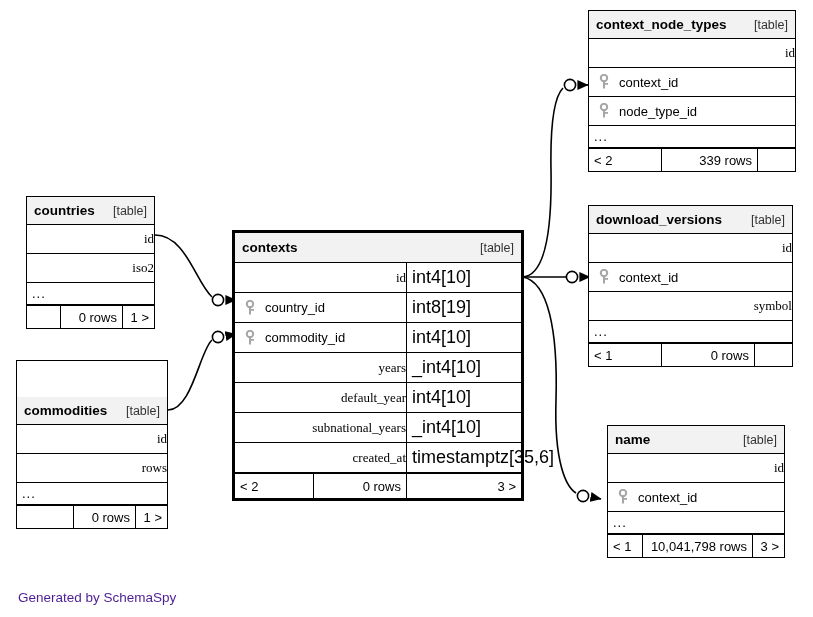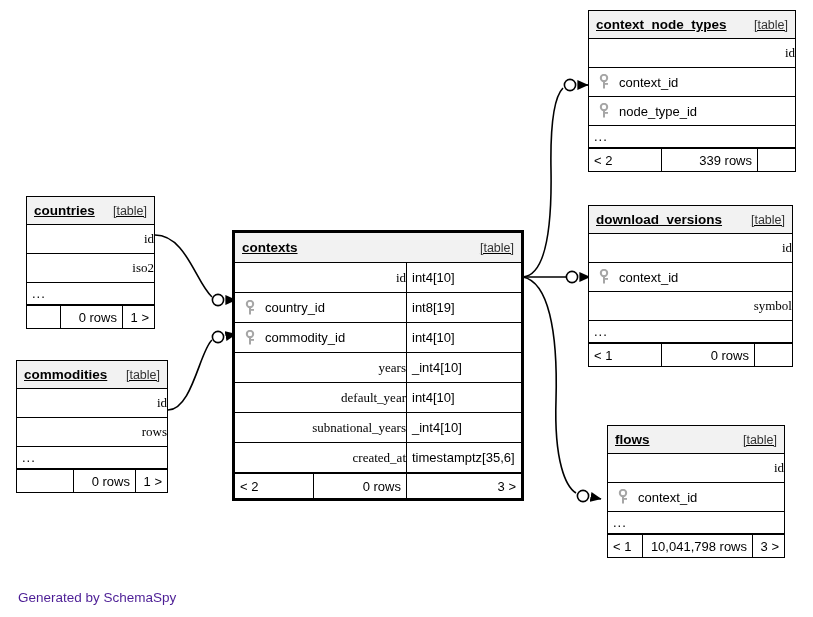--- a/index.html
+++ b/index.html
@@ -45,21 +45,20 @@
 
   .tbl-header {
     background: #f2f2f2;
     border-bottom: 1px solid #000000;
     display: flex;
     align-items: center;
     justify-content: space-between;
     padding: 0 7px;
     box-sizing: border-box;
     white-space: nowrap;
-    text-decoration: underline;
   }
   .tbl-name {
     font-weight: bold;
     font-size: 13.5px;
   }
   .tbl-tag {
     font-size: 12.5px;
     color: #333333;
     padding-left: 8px;
   }
@@ -82,21 +81,21 @@
     overflow: hidden;
   }
   .col-name.centered { justify-content: flex-end; font-family: Liberation Serif, serif; }
   .col-name.keyed { padding-left: 8px; }
   .col-label { font-size: 13px; }
   .col-type {
     flex: 0 0 auto;
     border-left: 1px solid #000000;
     box-sizing: border-box;
     padding-left: 5px;
-    font-size: 13px;
+    font-size: 18px;
     height: 100%;
     display: flex;
     align-items: center;
   }
 
   .key-icon {
     flex: 0 0 auto;
     width: 14px;
     height: 16px;
     margin-right: 8px;
@@ -261,21 +260,21 @@
     </div>
     <div class="tbl-footer" style="height:23px;">
       <div class="foot-cell foot-left" style="width:72px;">&lt; 1</div>
       <div class="foot-cell foot-mid" style="width:93px;">0 rows</div>
       <div class="foot-cell foot-right" style="width:38px;"></div>
     </div>
   </div>
 
   <div class="table-box" style="left:607px; top:425px; width:178px;">
     <div class="tbl-header" style="height:28px;">
-      <span class="tbl-name">flows</span>
+      <span class="tbl-name">name</span>
       <span class="tbl-tag">[table]</span>
     </div>
     <div class="tbl-row" style="height:29px;">
       <div class="col-name centered">
         <span class="col-label">id</span>
       </div>
     </div>
     <div class="tbl-row" style="height:29px;">
       <div class="col-name keyed">
         <span class="key-icon">
@@ -321,21 +320,21 @@
       </div>
     </div>
     <div class="tbl-footer" style="height:23px;">
       <div class="foot-cell foot-left" style="width:33px;"></div>
       <div class="foot-cell foot-mid" style="width:62px;">0 rows</div>
       <div class="foot-cell foot-right" style="width:32px;">1 &gt;</div>
     </div>
   </div>
 
   <div class="table-box" style="left:16px; top:360px; width:152px;">
-    <div class="tbl-header" style="height:28px;">
+    <div class="tbl-header" style="height:28px;margin-top:36px;">
       <span class="tbl-name">commodities</span>
       <span class="tbl-tag">[table]</span>
     </div>
     <div class="tbl-row" style="height:29px;">
       <div class="col-name centered">
         <span class="col-label">id</span>
       </div>
     </div>
     <div class="tbl-row" style="height:29px;">
       <div class="col-name centered">

